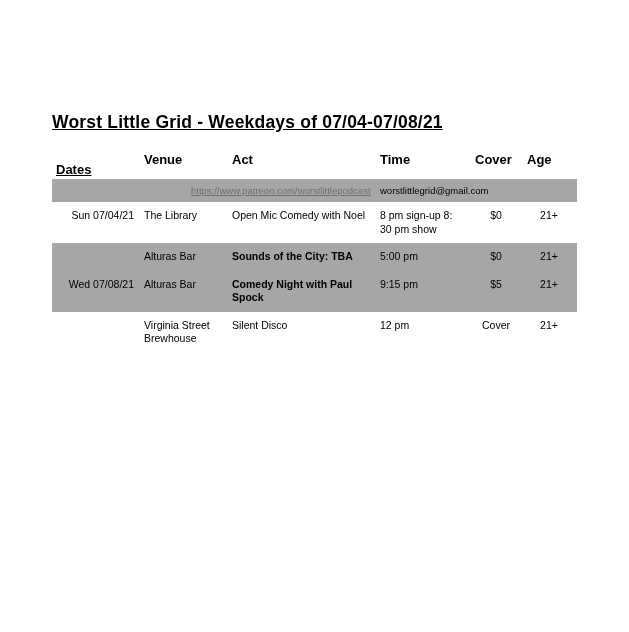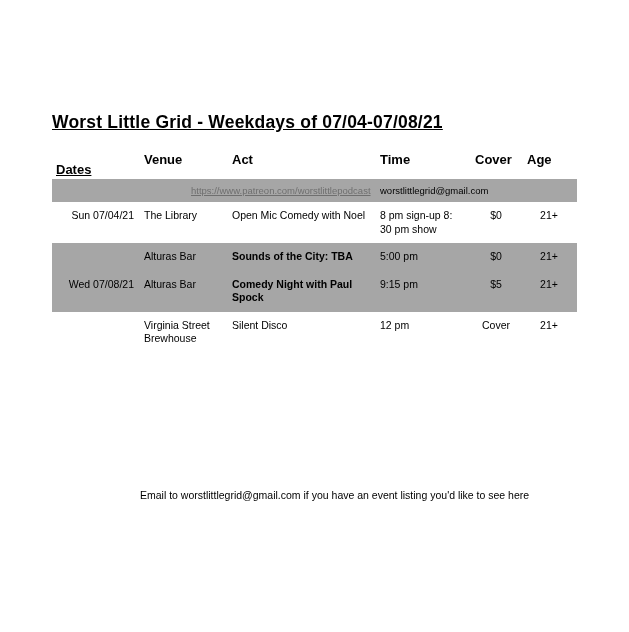--- a/index.html
+++ b/index.html
@@ -167,15 +167,14 @@
           <td class="cell">Virginia Street Brewhouse</td>
           <td class="cell">Silent Disco</td>
           <td class="cell">12 pm</td>
           <td class="cell cell-center">Cover</td>
           <td class="cell cell-center">21+</td>
         </tr>
       </tbody>
     </table>
   </div>
 
-  <div class="footnote">Email to worstlittlegrid@gmail.com if you have an event listing you'd like to see here</div>
 
 </div>
 
 </body></html>

